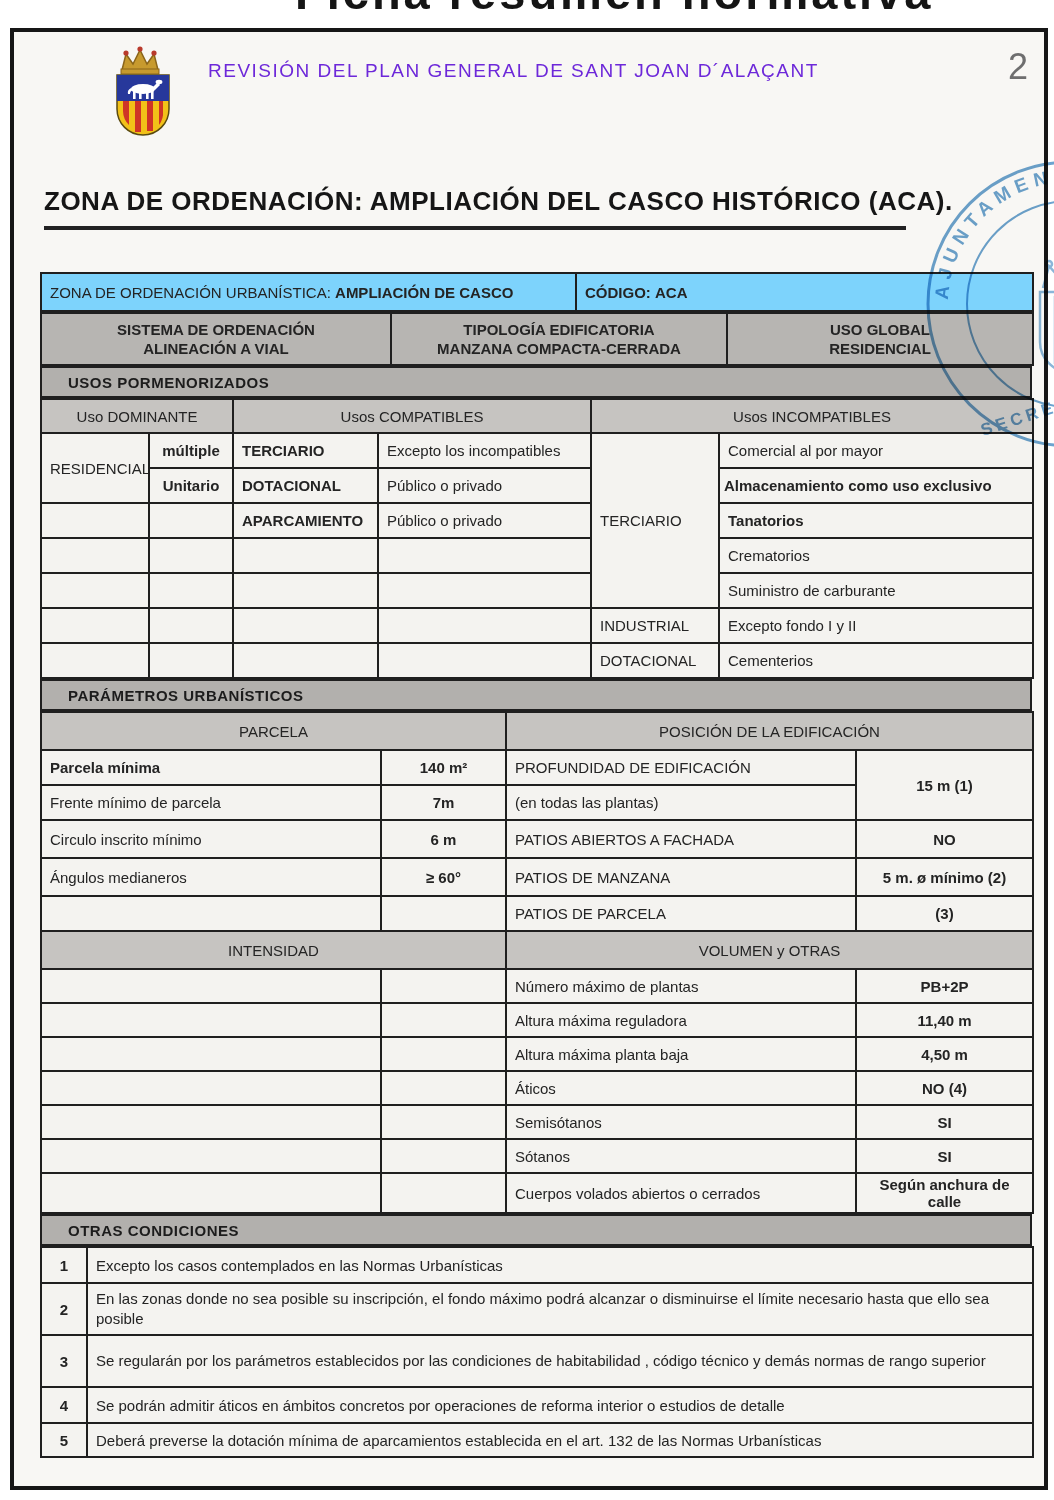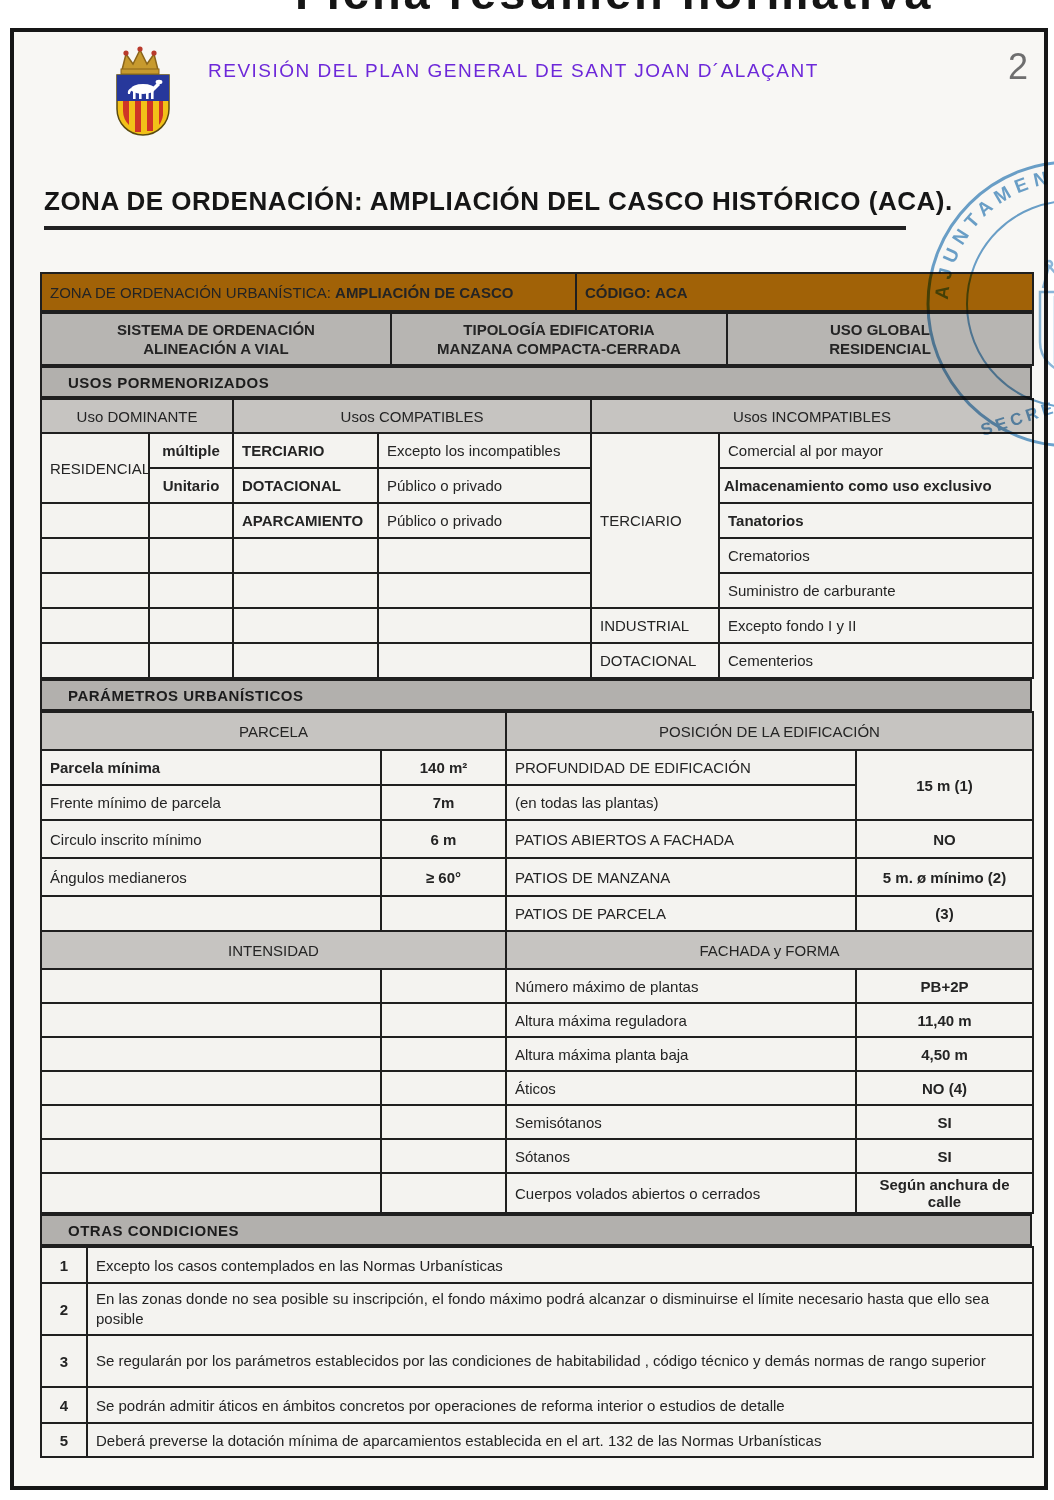--- a/index.html
+++ b/index.html
@@ -31,21 +31,21 @@
 
   
   .doc-table{position:absolute;left:40px;top:272px;width:992px;z-index:2;}
   table{border-collapse:collapse;width:100%;table-layout:fixed;}
   td,th{border:2px solid #1f1f1f;font-size:15px;font-weight:normal;color:#242424;vertical-align:middle;padding:2px 8px;background:#f4f3f0;overflow:hidden;}
   .b{font-weight:bold;}
   .c{text-align:center;font-weight:bold;}
   .bar{background:#b2b0ad;border:2px solid #1f1f1f;font-weight:bold;font-size:15px;color:#1c1c1c;
     height:32px;display:flex;align-items:center;padding:0 26px;box-sizing:border-box;letter-spacing:0.5px;}
   .subhdr{background:#c6c4c1;text-align:center;}
-  .row1 td{background:#a16207;}
+  .row1 td{background:#7dd3fc;}
   .row2 td{background:#f0eeeb;}
   .row3 td{background:#b7b5b2;text-align:center;line-height:1.3;}
   .nopad{padding:2px 4px;}
 </style>
 </head>
 <body>
 
 <div class="page">
 
   <div class="top-strip">
@@ -247,21 +247,21 @@
         <td class="c">5 m. ø mínimo (2)</td>
       </tr>
       <tr style="height:35px">
         <td></td>
         <td></td>
         <td>PATIOS DE PARCELA</td>
         <td class="c">(3)</td>
       </tr>
       <tr style="height:38px">
         <th class="subhdr" colspan="2">INTENSIDAD</th>
-        <th class="subhdr" colspan="2">FACHADA y FORMA</th>
+        <th class="subhdr" colspan="2">VOLUMEN y OTRAS</th>
       </tr>
       <tr style="height:34px">
         <td></td>
             <td></td>
         <td>Número máximo de plantas</td>
         <td class="b c">PB+2P</td>
       </tr>
       <tr style="height:34px">
         <td></td>
             <td></td>

